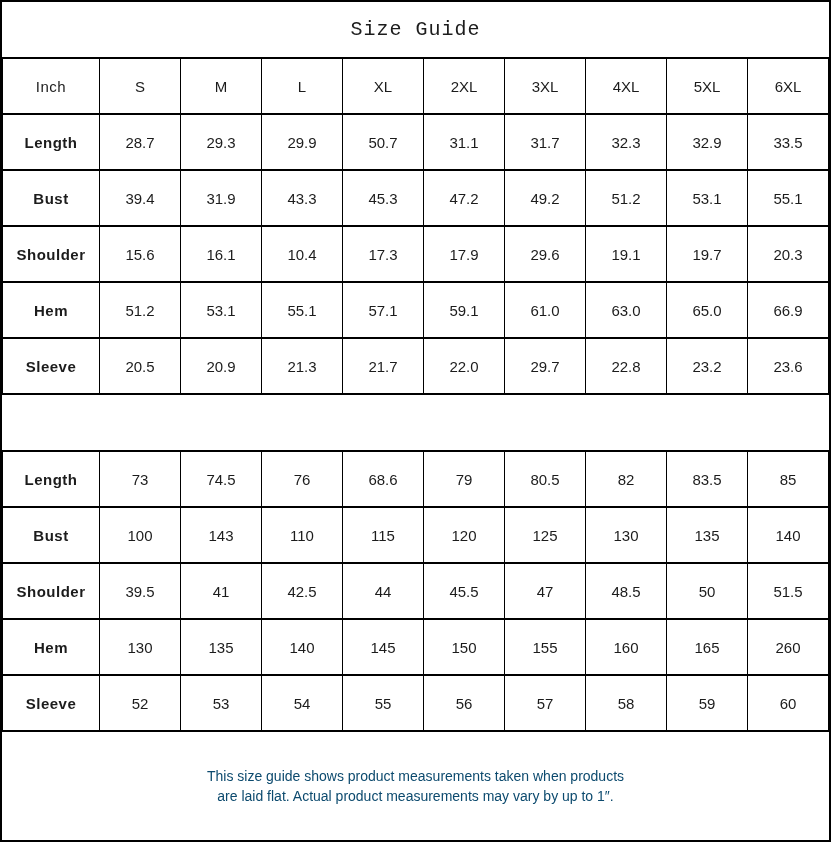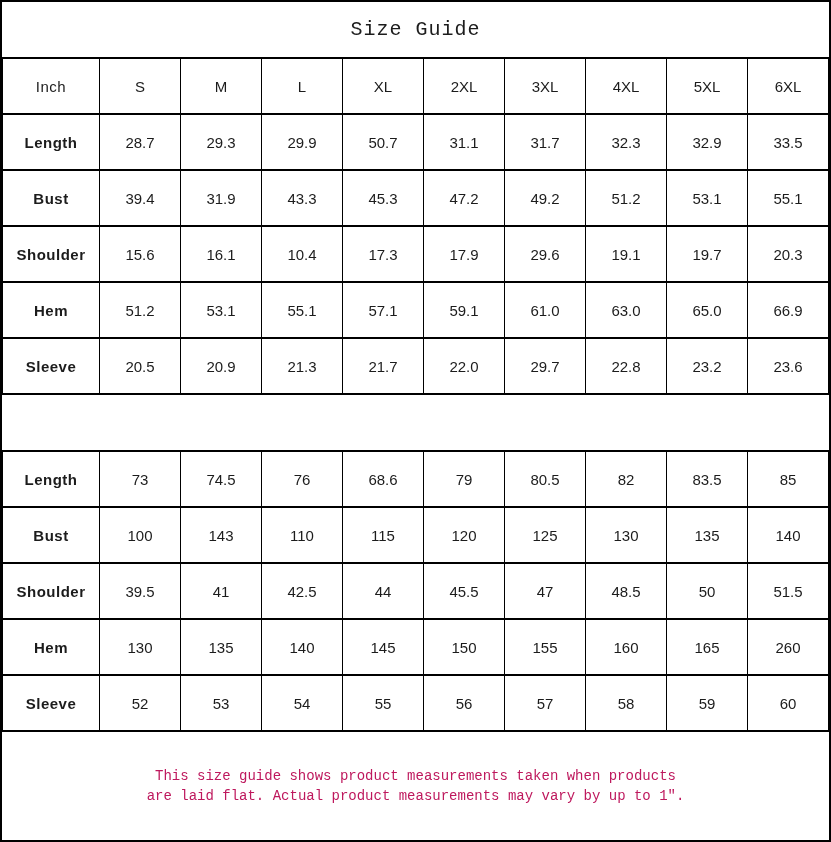--- a/index.html
+++ b/index.html
@@ -29,22 +29,22 @@
     text-align: center; vertical-align: middle;
     font-size: 15px; color: #1c1c1c;
     overflow: hidden;
   }
   table.size-table td.lbl { width: 97px; font-weight: bold; letter-spacing: 0.5px; }
   table.size-table tr.hdr-row td { font-weight: normal; }
   .gap-row { height: 55px; flex: 0 0 55px; }
   .footer-note {
     flex: 1 1 auto;
     display: flex; flex-direction: column; align-items: center; justify-content: center;
-    font-family: Liberation Mono, monospace;
-    font-size: 14px; line-height: 1.45; color: #be185d;
+    font-family: Liberation Sans, sans-serif;
+    font-size: 14px; line-height: 1.45; color: #0c4a6e;
     text-align: center;
   }
 </style>
 </head>
 <body>
 
 <div class="sheet">
 
   <div class="title-bar">Size Guide</div>
 

